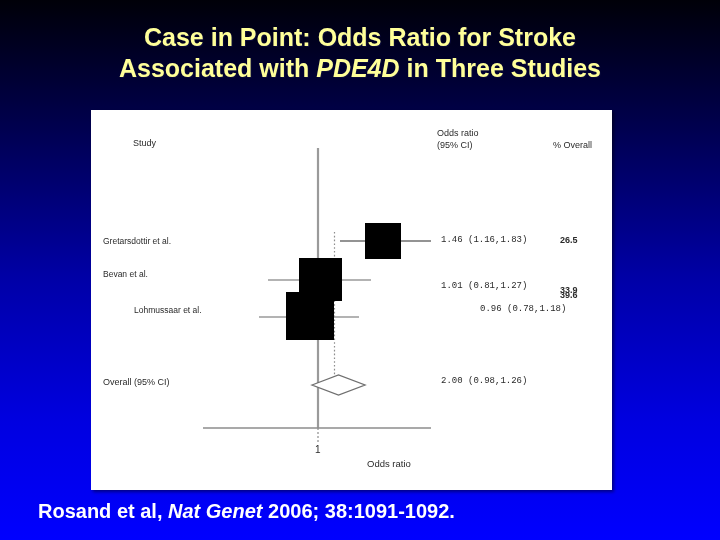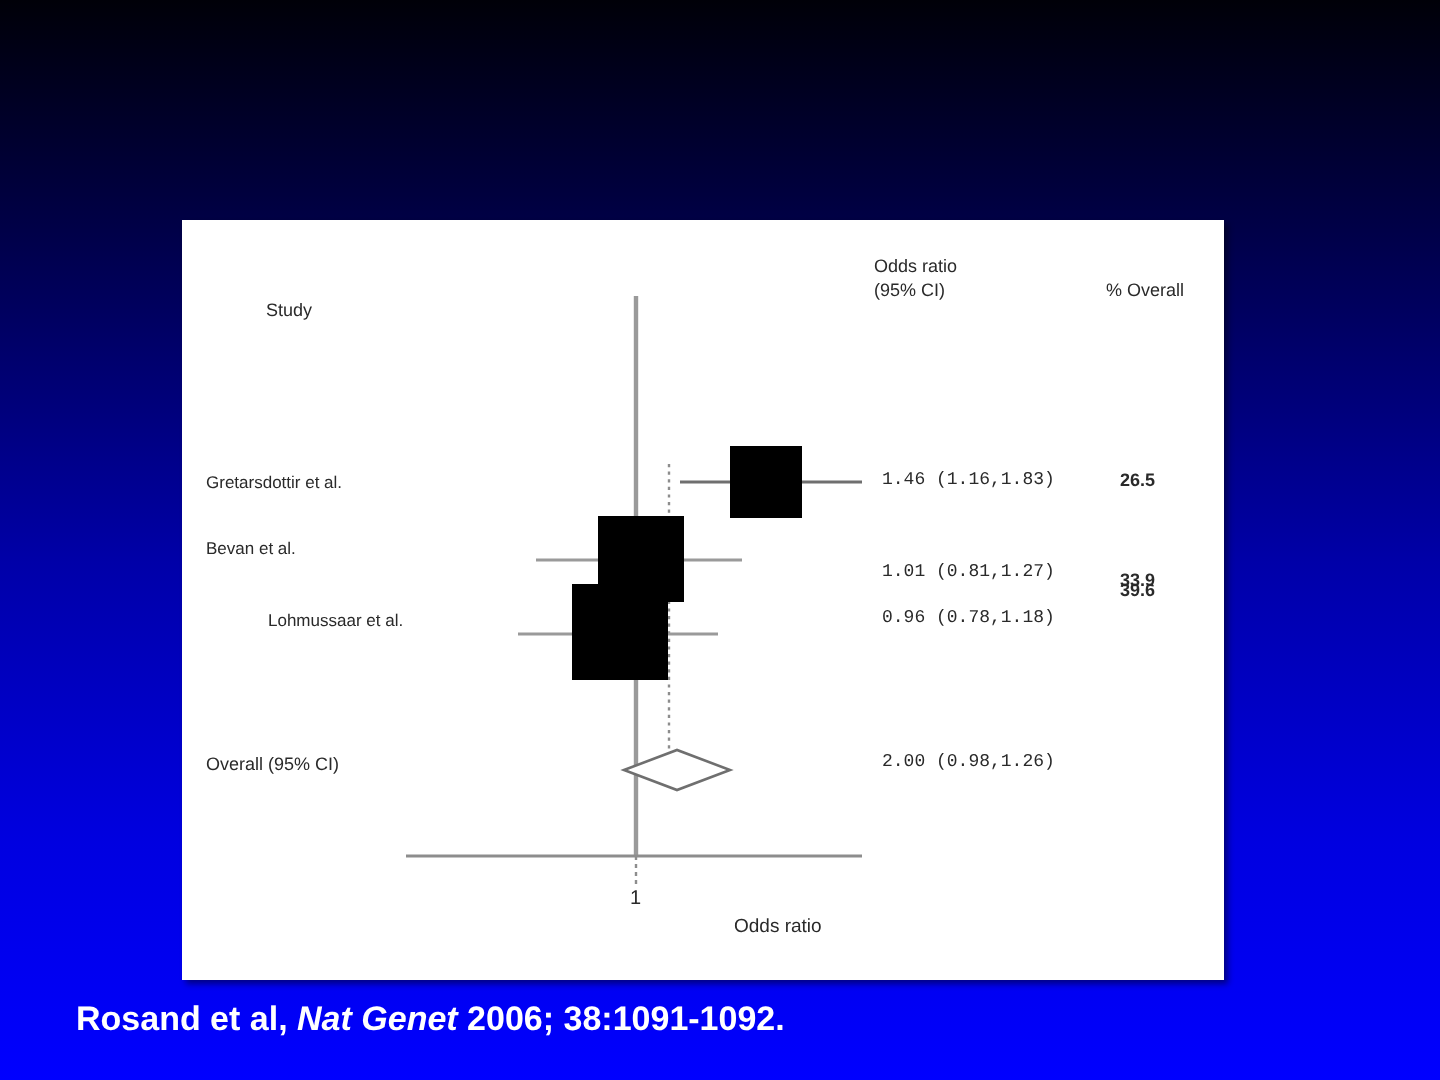--- a/index.html
+++ b/index.html
@@ -24,67 +24,71 @@
     position:absolute; left:91px; top:110px;
     width:521px; height:380px;
     background:#ffffff;
     box-shadow: 2px 2px 3px rgba(0,0,0,0.45);
   }
 
   .pane-txt { position:absolute; color:#2a2a2a; font-size:8.5px; white-space:nowrap; }
   .hdr { font-size:9px; }
 
   
-  #hdr-study   { left:42px;  top:28px;margin-top:12px; }
+  #hdr-study   { left:42px;  top:28px; }
   #hdr-or      { left:346px; top:18px; line-height:11.5px; }
   #hdr-weight  { left:462px; top:30px; }
 
   
   .study-label { left:12px; }
   
   .or-value    { left:350px; font-size:9px;font-family:Liberation Mono, monospace; }
   
   .wt-value    { left:469px; font-size:9px; font-weight:bold; }
 
   
   #plot-svg { position:absolute; left:0; top:0; width:521px; height:380px; }
 
   
   #citation {
     position:absolute; left:38px; top:500px;
-    color:#ffffff; font-size:17px; font-weight:bold;
+    color:#ffffff; font-size:20px; font-weight:bold;
     white-space:nowrap;
   }
   #citation .ital { font-style:italic; }
 </style>
 </head>
 <body>
 
 <div id="title-block">
+  <div>Case in Point: Odds Ratio for Stroke</div>
+  <div>
+    <span>Associated with </span><span class="ital">PDE4D</span><span> in Three Studies</span>
+  </div>
 </div>
 
 <div id="forest-panel">
 
   <div class="pane-txt hdr" id="hdr-study">Study</div>
   <div class="pane-txt hdr" id="hdr-or">
     <div>Odds ratio</div>
     <div>(95% CI)</div>
   </div>
   <div class="pane-txt hdr" id="hdr-weight">% Overall</div>
 
   <div class="pane-txt study-label" style="top:126px;">Gretarsdottir et al.</div>
   <div class="pane-txt or-value" style="top:125px;">1.46 (1.16,1.83)</div>
   <div class="pane-txt wt-value" style="top:125px;">26.5</div>
 
   <div class="pane-txt study-label" style="top:159px;">Bevan et al.</div>
   <div class="pane-txt or-value" style="top:158px;margin-top:13px;">1.01 (0.81,1.27)</div>
   <div class="pane-txt wt-value" style="top:175px;">33.9</div>
 
   <div class="pane-txt study-label" style="top:195px;margin-left:31px;">Lohmussaar et al.</div>
-  <div class="pane-txt or-value" style="top:194px;">0.96 (0.78,1.18)</div>
+  <div class="pane-txt or-value" style="top:194px;margin-left:39px;">0.96 (0.78,1.18)</div>
   <div class="pane-txt wt-value" style="top:180px;">39.6</div>
 
   <div class="pane-txt study-label" style="top:267px; font-size:9px;">Overall (95% CI)</div>
   <div class="pane-txt or-value" style="top:266px;">2.00 (0.98,1.26)</div>
 
   <div class="pane-txt" style="left:224px; top:334px; font-size:10px;">1</div>
   <div class="pane-txt" style="left:276px; top:348px; font-size:9.5px;">Odds ratio</div>
 
   <svg id="plot-svg" viewBox="0 0 521 380">
 

